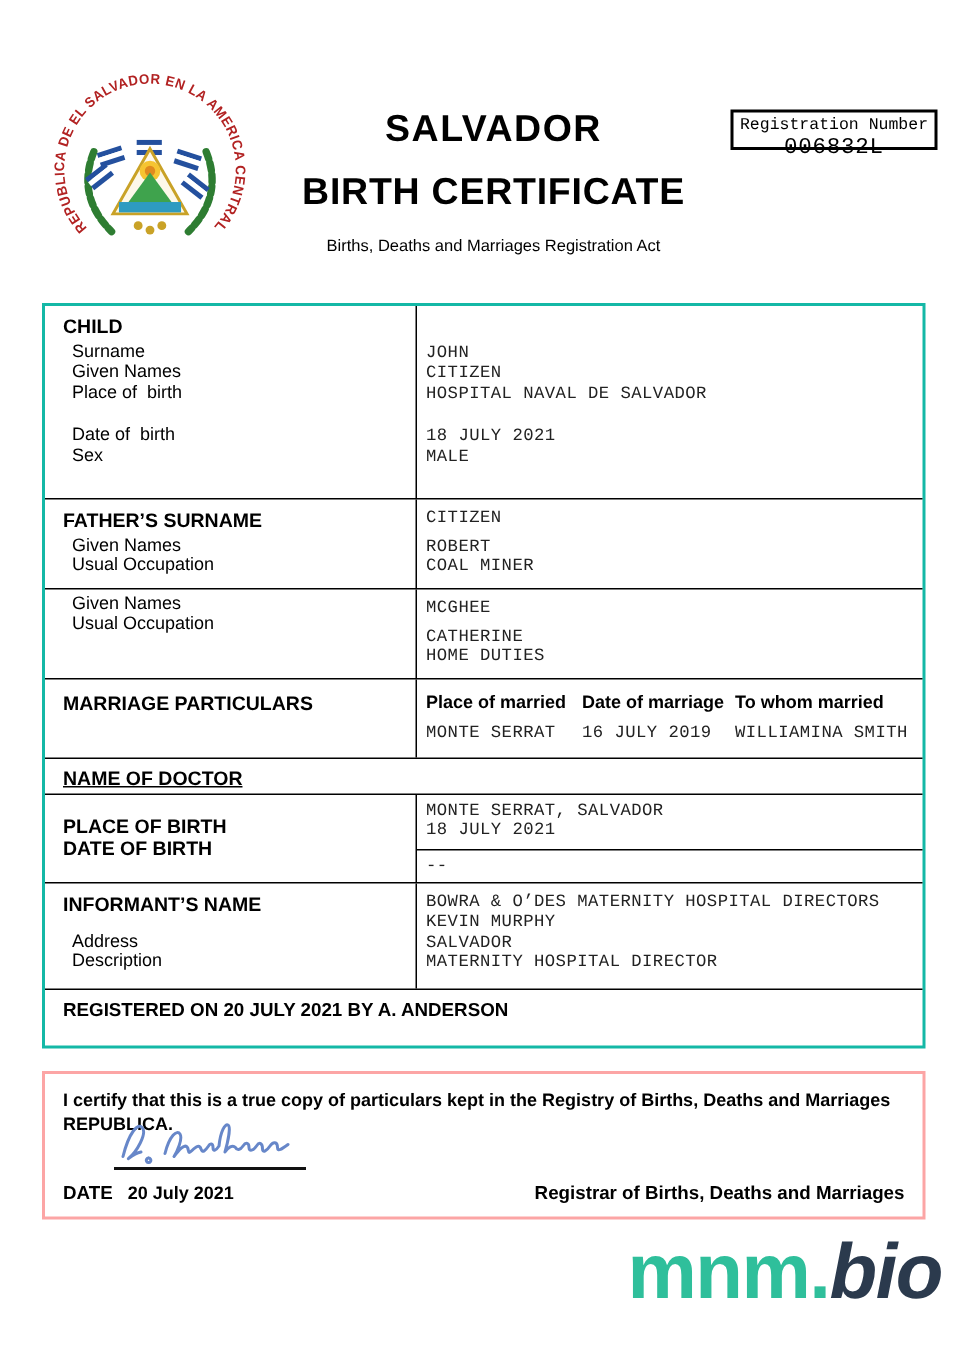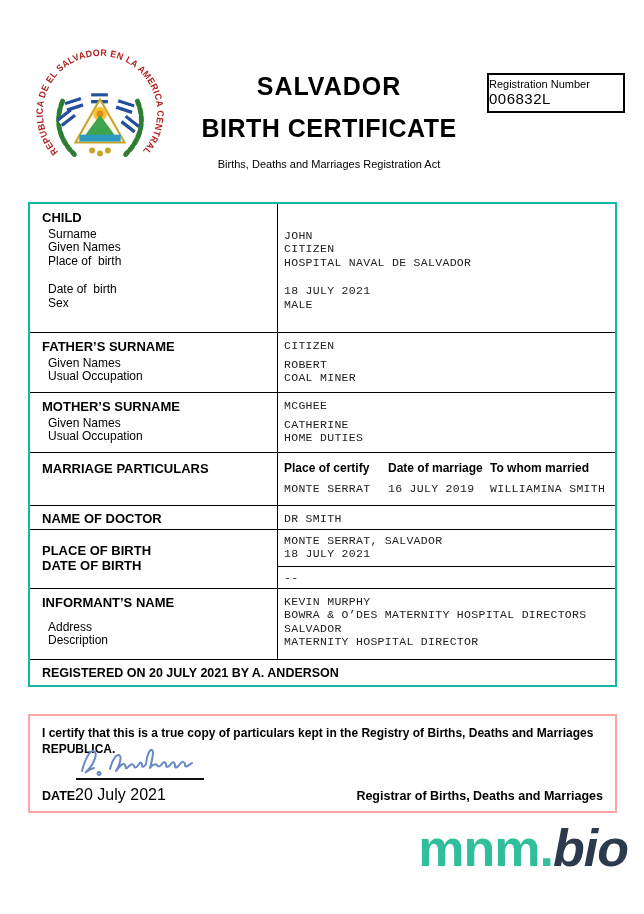--- a/index.html
+++ b/index.html
@@ -8,22 +8,22 @@
     position:relative; width:644px; height:914px; background:#fff;
     font-family:"Liberation Sans", sans-serif; color:#000; overflow:hidden;
   }
   
   .seal { position:absolute; left:30px; top:44px; width:140px; height:138px; }
   .titleblock { position:absolute; left:166px; top:72px; width:326px; text-align:center; }
   .country { font-size:25px; font-weight:bold; letter-spacing:1px; }
   .doctitle { font-size:25px; font-weight:bold; letter-spacing:0.5px; margin-top:13px; }
   .act { font-size:11px; margin-top:15px; }
   .regbox {
-    position:absolute; left:487px; top:73px; width:138px; height:40px;
-    border:2px solid #000; padding-top:3px;
+    position:absolute; left:487px; top:73px; width:138px; height:27px;
+    border:2px solid #000; text-align:center; padding-top:3px;font-family:Liberation Mono, monospace;
   }
   .reglabel { font-size:11px; }
   .regnum { font-size:15px; letter-spacing:0.5px; }
   
   .table { position:absolute; left:28px; top:202px; width:589px; border:2px solid #14b8a6; }
   .row { display:flex; border-top:1px solid #000; }
   .row:first-child { border-top:none; }
   .cl { width:247px; }
   .cv { flex:1; border-left:1px solid #000; }
   .full { width:100%; }
@@ -32,22 +32,22 @@
   .mono {
     font-family:"Liberation Mono","DejaVu Sans Mono",monospace;
     font-size:11.5px; line-height:13.4px; letter-spacing:0.3px; color:#222; white-space:pre;
   }
   .padh { padding:6px 0 0 12px; }
   .indent { padding-left:18px; }
   .vpad { padding:6px 0 0 6px; }
   .gap { height:15px; }
   .gap-s { height:5.6px; }
   .r1 { height:128px; } .r2 { height:60px; } .r3 { height:60px; }
-  .r4 { height:53px; } .r5 { height:24px; } .r6 { height:59px; }
-  .r7 { height:71px; } .r8 { height:26px; }
+  .r4 { height:53px; } .r5 { height:24px;text-decoration:underline; } .r6 { height:59px; }
+  .r7 { height:71px; } .r8 { height:38px; }
   .r1 .cl .stack { margin-top:3px; }
   .r1 .cv .stack { padding-top:25px; }
   .mar-cols { display:flex; padding:8px 0 0 6px; }
   .mar-col1 { width:104px; } .mar-col2 { width:102px; } .mar-col3 { flex:1; }
   .mar-label { font-size:12px; font-weight:bold; }
   .mar-val { margin-top:7px; }
   .r5 .cl { padding-top:5px; }
   .r5 .cv { padding:6px 0 0 6px; }
   .r6 .cl { padding:13px 0 0 12px; }
   .r6 .hd { line-height:15px; }
@@ -62,21 +62,21 @@
     border:2px solid #fca5a5; padding:10px 12px;
   }
   .certtext { font-size:12px; font-weight:bold; line-height:15.5px; }
   .sig { position:absolute; left:42px; top:26px; }
   .sigline { position:absolute; left:46px; top:62px; width:128px; border-top:2px solid #111; }
   .certbottom {
     position:absolute; left:12px; right:12px; bottom:7px;
     display:flex; justify-content:space-between; align-items:baseline;
   }
   .datelabel { font-size:12.5px; font-weight:bold; }
-  .dateval { font-size:16px; font-weight:normal; }
+  .dateval { font-size:12px; font-weight:bold; margin-left:10px; }
   .registrar { font-size:12.5px; font-weight:bold; }
   
   .logo {
     position:absolute; right:16px; top:818px;
     font-size:52px; font-weight:bold; letter-spacing:-1px;
   }
   .logo-teal { color:#2fbf9b; }
   .logo-navy { color:#2b3a4d; font-style:italic; }
 </style>
 </head>
@@ -172,63 +172,59 @@
       <div class="cv vpad">
         <div class="mono">CITIZEN</div>
         <div class="gap-s"></div>
         <div class="mono">ROBERT</div>
         <div class="mono">COAL MINER</div>
       </div>
     </div>
 
     <div class="row r3">
       <div class="cl">
-        <div class="hd padh">MOTHER’S SURNAME</div>
         <div style="margin-top:3px;">
           <div class="sub indent">Given Names</div>
           <div class="sub indent">Usual Occupation</div>
         </div>
       </div>
       <div class="cv vpad">
         <div class="mono">MCGHEE</div>
         <div class="gap-s"></div>
         <div class="mono">CATHERINE</div>
         <div class="mono">HOME DUTIES</div>
       </div>
     </div>
 
     <div class="row r4">
       <div class="cl">
         <div class="hd" style="padding:8px 0 0 12px;">MARRIAGE PARTICULARS</div>
       </div>
       <div class="cv">
         <div class="mar-cols">
           <div class="mar-col1">
-            <div class="mar-label">Place of certify</div>
+            <div class="mar-label">Place of married</div>
             <div class="mono mar-val">MONTE SERRAT</div>
           </div>
           <div class="mar-col2">
             <div class="mar-label">Date of marriage</div>
             <div class="mono mar-val">16 JULY 2019</div>
           </div>
           <div class="mar-col3">
             <div class="mar-label">To whom married</div>
             <div class="mono mar-val">WILLIAMINA SMITH</div>
           </div>
         </div>
       </div>
     </div>
 
     <div class="row r5">
       <div class="cl">
         <div class="hd" style="padding-left:12px;">NAME OF DOCTOR</div>
       </div>
-      <div class="cv">
-        <div class="mono">DR SMITH</div>
-      </div>
     </div>
 
     <div class="row r6">
       <div class="cl">
         <div class="hd">PLACE OF BIRTH</div>
         <div class="hd">DATE OF BIRTH</div>
       </div>
       <div class="cv">
         <div class="sub-top">
           <div class="mono">MONTE SERRAT, SALVADOR</div>
@@ -242,22 +238,22 @@
 
     <div class="row r7">
       <div class="cl">
         <div class="hd padh">INFORMANT’S NAME</div>
         <div class="stack">
           <div class="sub indent">Address</div>
           <div class="sub indent">Description</div>
         </div>
       </div>
       <div class="cv vpad">
+        <div class="mono">BOWRA &amp; O’DES MATERNITY HOSPITAL DIRECTORS</div>
         <div class="mono">KEVIN MURPHY</div>
-        <div class="mono">BOWRA &amp; O’DES MATERNITY HOSPITAL DIRECTORS</div>
         <div class="mono">SALVADOR</div>
         <div class="mono">MATERNITY HOSPITAL DIRECTOR</div>
       </div>
     </div>
 
     <div class="row r8">
       <div class="full">
         <div class="registered">REGISTERED ON 20 JULY 2021 BY A. ANDERSON</div>
       </div>
     </div>

